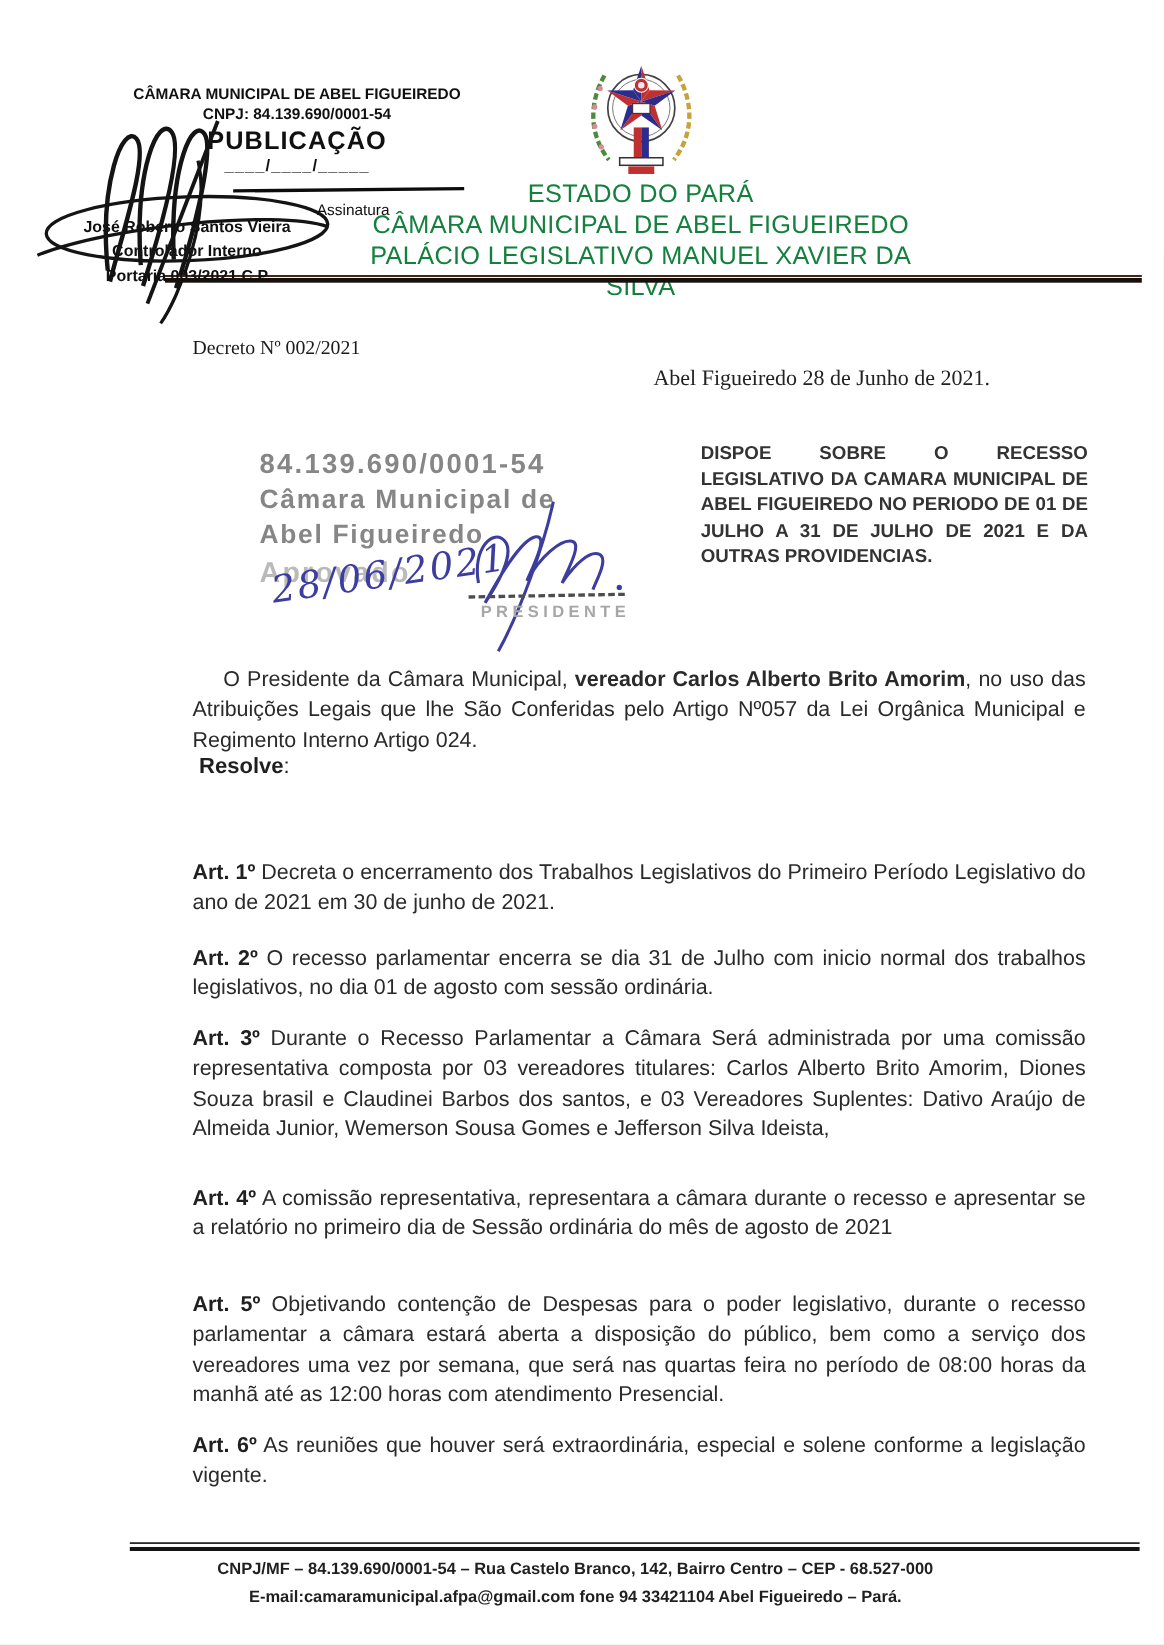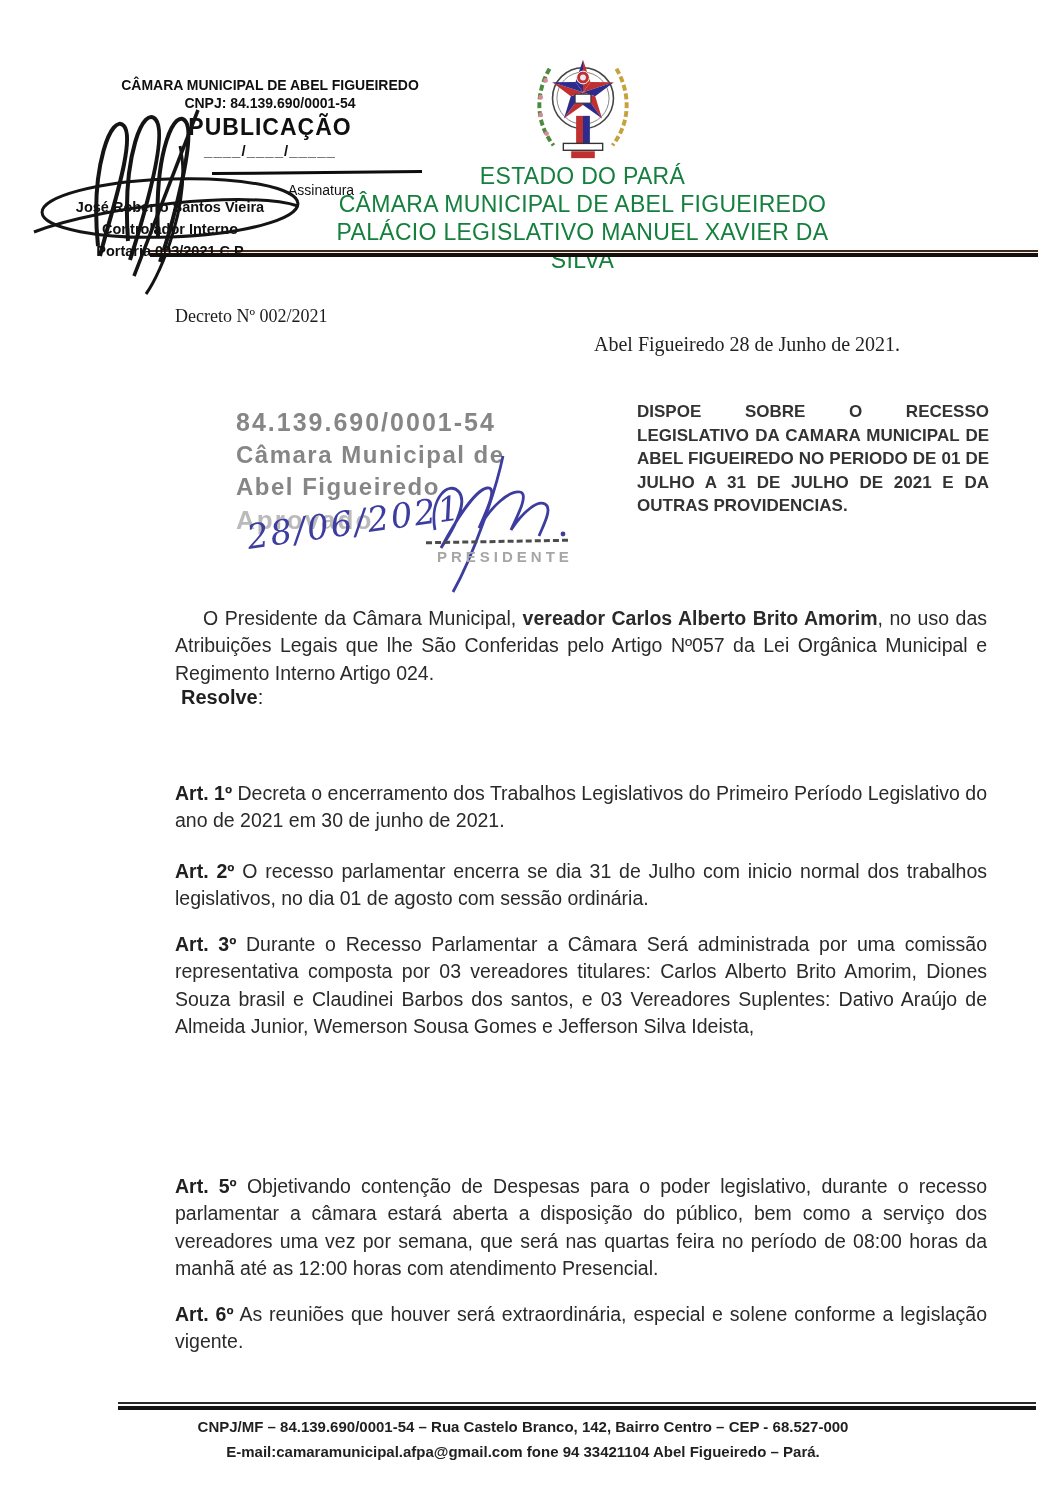--- a/index.html
+++ b/index.html
@@ -150,20 +150,21 @@
 
   <div class="abs summary">DISPOE SOBRE O RECESSO LEGISLATIVO DA CAMARA MUNICIPAL DE ABEL FIGUEIREDO NO PERIODO DE 01 DE JULHO A 31 DE JULHO DE 2021 E DA OUTRAS PROVIDENCIAS.</div>
 
   <p class="abs body-par preamble"><span>O Presidente da Câmara Municipal, </span><b>vereador Carlos Alberto Brito Amorim</b><span>, no uso das Atribuições Legais que lhe São Conferidas pelo Artigo Nº057 da Lei Orgânica Municipal e Regimento Interno Artigo 024.</span></p>
 
   <div class="abs resolve"><b>Resolve</b><span>:</span></div>
 
   <p class="abs body-par art" style="top:760px;"><b>Art. 1º</b><span> Decreta o encerramento dos Trabalhos Legislativos do Primeiro Período Legislativo do ano de 2021 em 30 de junho de 2021.</span></p>
   <p class="abs body-par art" style="top:838px;"><b>Art. 2º</b><span> O recesso parlamentar encerra se dia 31 de Julho com inicio normal dos trabalhos legislativos, no dia 01 de agosto com sessão ordinária.</span></p>
   <p class="abs body-par art" style="top:911px;"><b>Art. 3º</b><span> Durante o Recesso Parlamentar a Câmara Será administrada por uma comissão representativa composta por 03 vereadores titulares: Carlos Alberto Brito Amorim, Diones Souza brasil e Claudinei Barbos dos santos, e 03 Vereadores Suplentes: Dativo Araújo de Almeida Junior, Wemerson Sousa Gomes e Jefferson Silva Ideista,</span></p>
+  <p class="abs body-par art" style="top:1056px;"><b>Art. 4º</b><span> A comissão representativa, representara a câmara durante o recesso e apresentar se a relatório no primeiro dia de Sessão ordinária do mês de agosto de 2021</span></p>
   <p class="abs body-par art" style="top:1153px;"><b>Art. 5º</b><span> Objetivando contenção de Despesas para o poder legislativo, durante o recesso parlamentar a câmara estará aberta a disposição do público, bem como a serviço dos vereadores uma vez por semana, que será nas quartas feira no período de 08:00 horas da manhã até as 12:00 horas com atendimento Presencial.</span></p>
   <p class="abs body-par art" style="top:1281px;"><b>Art. 6º</b><span> As reuniões que houver será extraordinária, especial e solene conforme a legislação vigente.</span></p>
 
   <div class="abs frule"></div>
   <div class="abs footer">
     <div>CNPJ/MF – 84.139.690/0001-54 – Rua Castelo Branco, 142, Bairro Centro – CEP - 68.527-000</div>
     <div>E-mail:camaramunicipal.afpa@gmail.com fone 94 33421104 Abel Figueiredo – Pará.</div>
   </div>
 
 </div>

